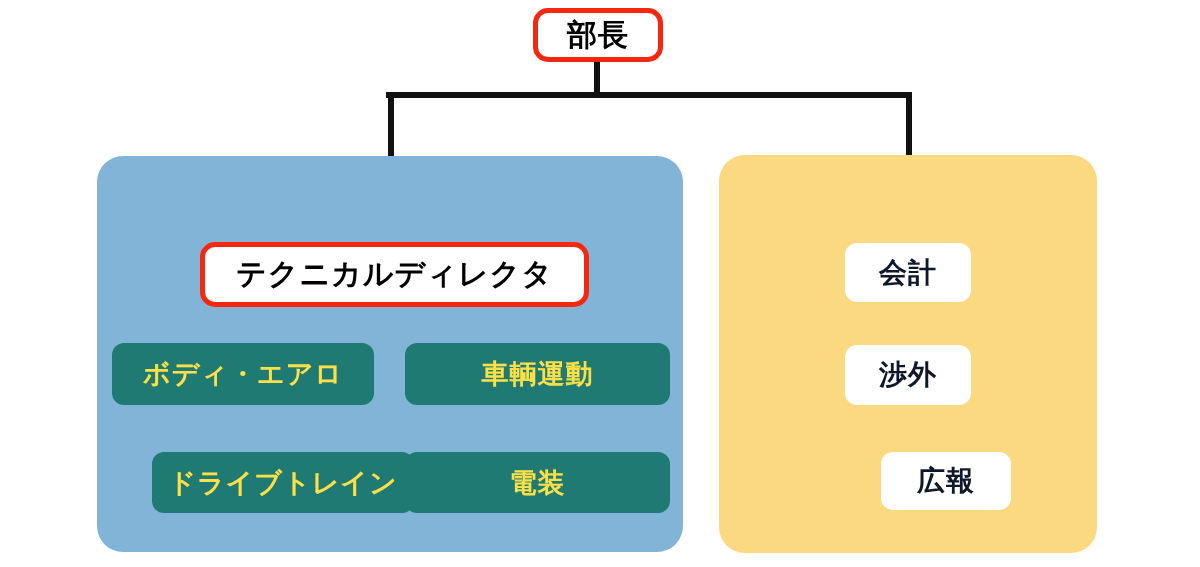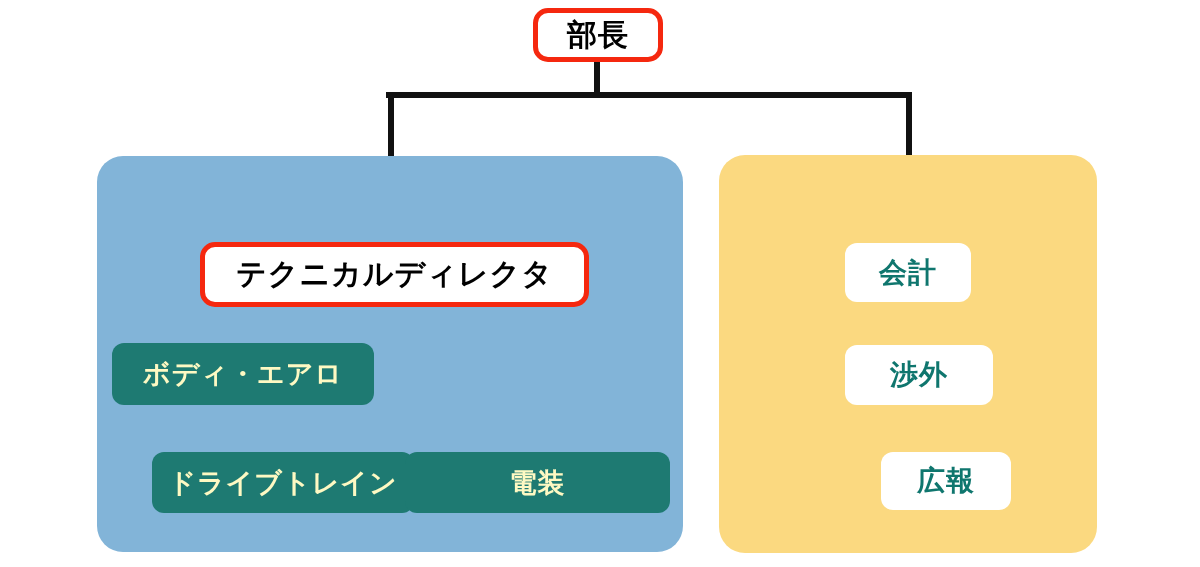--- a/index.html
+++ b/index.html
@@ -50,34 +50,34 @@
   .panel-title{
     position:absolute;
     font-size:30px;
     letter-spacing:2px;
     white-space:nowrap;
   }
 
   
   .teal-box{
     background:var(--box-teal);
-    color:#fef9c3;
+    color:#fde047;
     border-radius:12px;
     display:flex;
     align-items:center;
     justify-content:center;
     font-size:27px;
     letter-spacing:1px;
     z-index:2;
   }
 
   
   .white-box{
     background:#ffffff;
-    color:#0f766e;
+    color:#0f172a;
     border-radius:12px;
     display:flex;
     align-items:center;
     justify-content:center;
     font-size:28px;
     letter-spacing:1px;
     z-index:2;
   }
 </style>
 </head>
@@ -97,33 +97,36 @@
   <div class="abs panel panel-blue" style="left:97px;top:156px;width:586px;height:396px;"></div>
   <div class="abs panel-title" style="left:125px;top:178px;">車輌開発部門</div>
 
   <div class="abs red-node" style="left:200px;top:242px;width:389px;height:65px;justify-content:center;">
     <span>テクニカルディレクタ</span>
   </div>
 
   <div class="abs teal-box" style="left:112px;top:343px;width:262px;height:62px;">
     <span>ボディ・エアロ</span>
   </div>
+  <div class="abs teal-box" style="left:405px;top:343px;width:265px;height:62px;">
+    <span>車輌運動</span>
+  </div>
   <div class="abs teal-box" style="left:112px;top:452px;width:262px;height:61px;margin-left:40px;">
     <span>ドライブトレイン</span>
   </div>
   <div class="abs teal-box" style="left:405px;top:452px;width:265px;height:61px;">
     <span>電装</span>
   </div>
 
   <div class="abs panel panel-yellow" style="left:719px;top:155px;width:378px;height:398px;"></div>
   <div class="abs panel-title" style="left:753px;top:178px;">運営部門</div>
 
   <div class="abs white-box" style="left:845px;top:243px;width:126px;height:59px;">
     <span>会計</span>
   </div>
-  <div class="abs white-box" style="left:845px;top:345px;width:148px;height:60px;">
+  <div class="abs white-box" style="left:845px;top:345px;width:126px;height:60px;">
     <span>渉外</span>
   </div>
   <div class="abs white-box" style="left:843px;top:452px;width:130px;height:58px;margin-left:38px;">
     <span>広報</span>
   </div>
 
 </div>
 
 </body></html>

